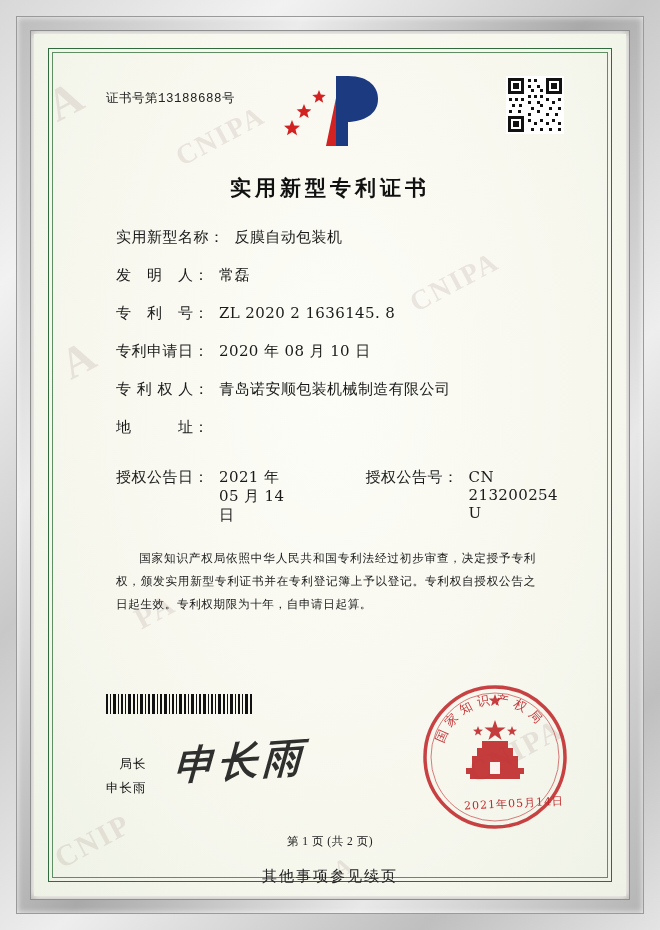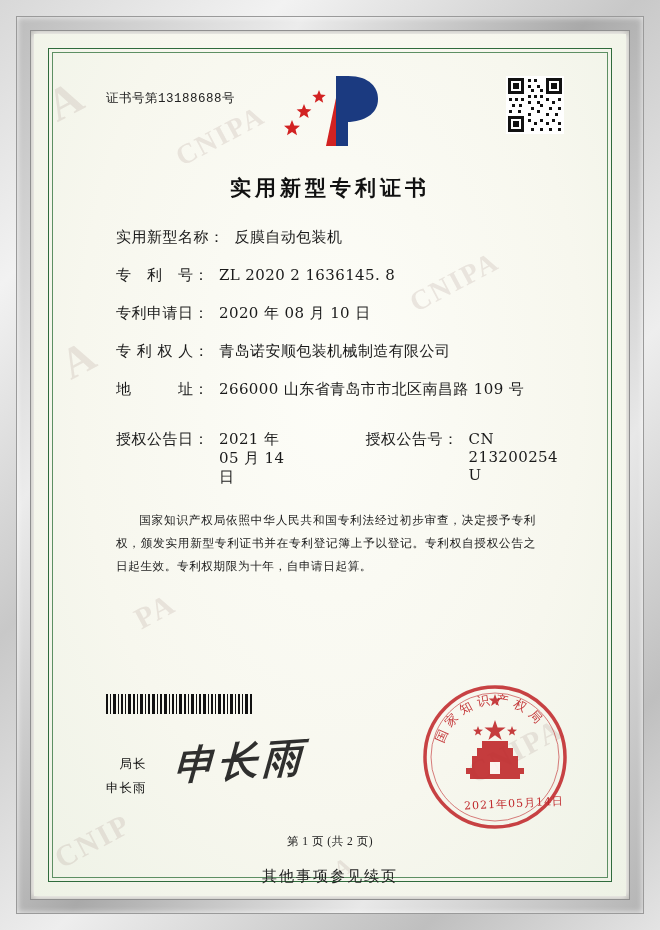--- a/index.html
+++ b/index.html
@@ -349,34 +349,37 @@
       </div>
 
       <div class="title">实用新型专利证书</div>
 
       <div class="fields">
         <div class="frow">
           <span class="flabel">实用新型名称：</span>
           <span class="fval">反膜自动包装机</span>
         </div>
         <div class="frow">
+          <span class="flabel">发　明　人：</span>
+          <span class="fval">常磊</span>
+        </div>
+        <div class="frow">
           <span class="flabel">专　利　号：</span>
           <span class="fval">ZL 2020 2 1636145. 8</span>
         </div>
         <div class="frow">
           <span class="flabel">专利申请日：</span>
           <span class="fval">2020 年 08 月 10 日</span>
         </div>
         <div class="frow">
           <span class="flabel">专 利 权 人：</span>
           <span class="fval">青岛诺安顺包装机械制造有限公司</span>
         </div>
         <div class="frow">
           <span class="flabel">地　　　址：</span>
-          <span class="fval">266000 山东省青岛市市北区南昌路 109 号</span>
         </div>
         <div class="frow double">
           <span class="flabel">授权公告日：</span>
           <span class="fval">2021 年 05 月 14 日</span>
           <span class="grp2">
             <span class="flabel">授权公告号：</span>
             <span class="fval">CN 213200254 U</span>
           </span>
         </div>
       </div>

